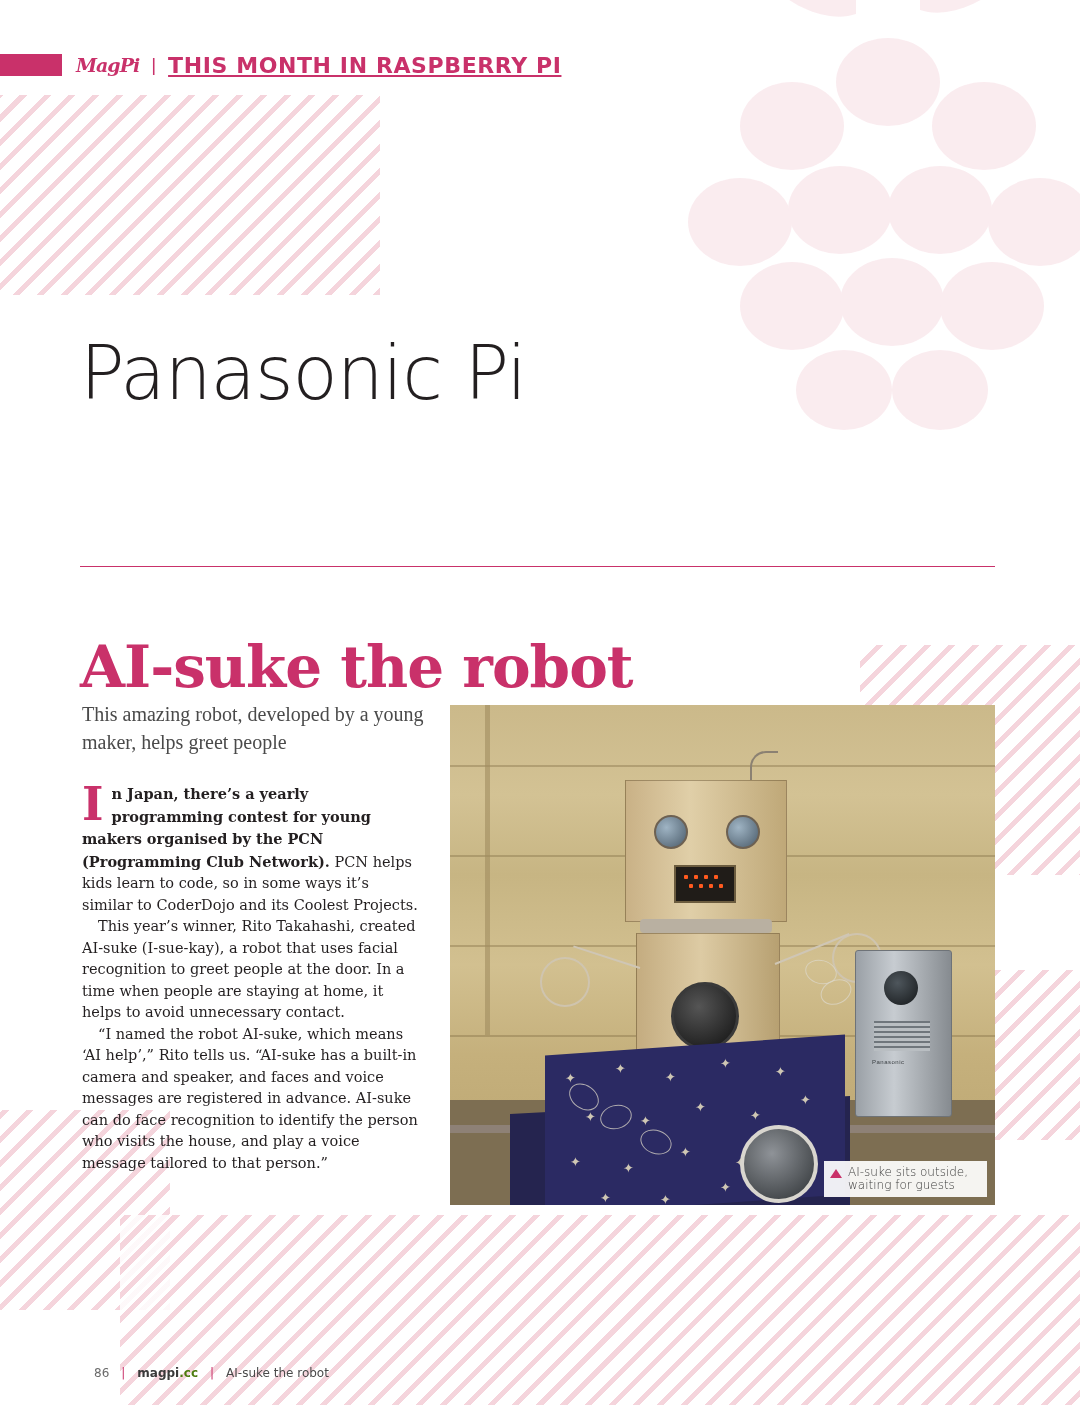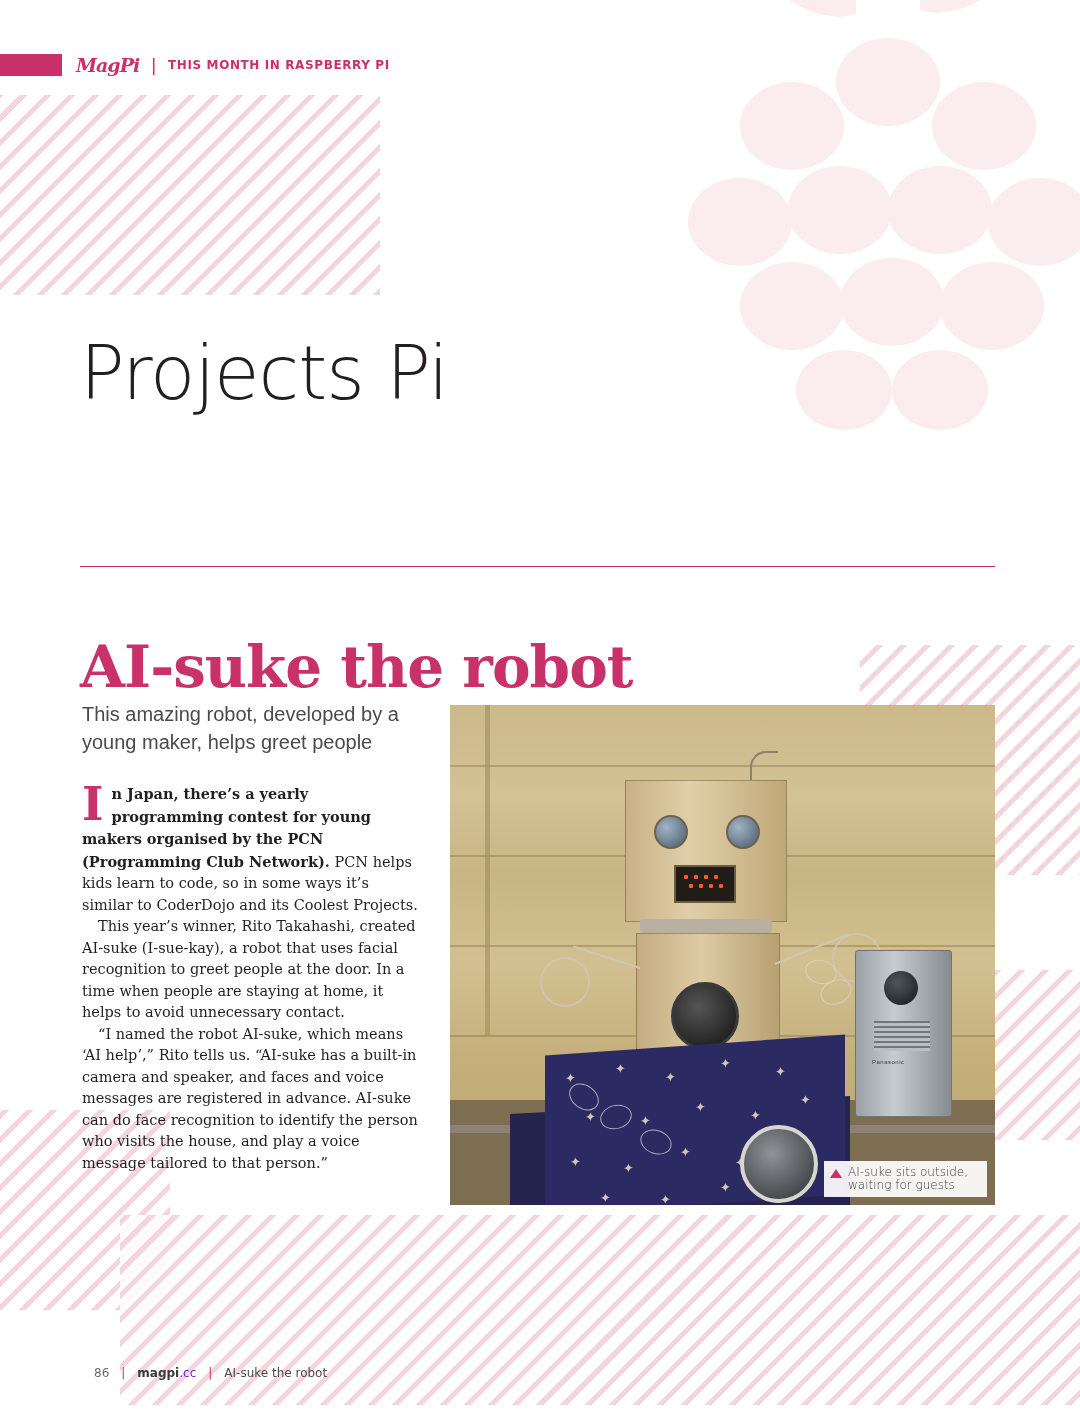--- a/index.html
+++ b/index.html
@@ -100,23 +100,24 @@
   }
   .header-sep {
     color: #c9316a;
     margin: 0 12px;
     font-size: 19px;
     font-weight: 300;
   }
   .header-title {
     font-family: "DejaVu Sans", sans-serif;
     font-weight: bold;
-    font-size: 12px;
+    font-size: 22px;
     letter-spacing: .6px;
     color: #c9316a;
+    text-decoration: underline;
   }
 
   
   .titles {
     position: absolute;
     left: 80px;
     top: 330px;
     width: 700px;
   }
   .title-line1 {
@@ -154,21 +155,21 @@
     font-size: 58px;
     color: #c9316a;
     letter-spacing: -1px;
   }
 
   .standfirst {
     position: absolute;
     left: 82px;
     top: 700px;
     width: 360px;
-    font-family: Liberation Sans, sans-serif;
+    font-family: Liberation Serif, serif;
     font-weight: 300;
     font-size: 20px;
     line-height: 28px;
     color: #4a4a4a;
   }
 
   
   .body-col {
     position: absolute;
     left: 82px;
@@ -478,21 +479,21 @@
     font-family: "DejaVu Sans", sans-serif;
     font-size: 12px;
     color: #5a5a5a;
   }
   .footer .pagenum { color: #6a6a6a; margin-left: 32px; }
   .footer .divider {
     color: #c9316a;
     margin: 0 12px;
   }
   .footer .site { font-weight: bold; color: #3a3a3a; }
-  .footer .site-tld { font-weight: normal; color: #6d28d9; }
+  .footer .site-tld { font-weight: bold; color: #4d7c0f; }
   .footer .crumb { color: #4a4a4a; }
 </style>
 </head>
 <body>
 
 <div class="bg-layer">
   <div class="stripes stripes-topleft"></div>
   <div class="stripes stripes-midright"></div>
   <div class="stripes stripes-bottomright"></div>
   <div class="stripes stripes-lowleft"></div>
@@ -519,21 +520,21 @@
 </div>
 
 <div class="header">
   <div class="header-bar"></div>
   <div class="magpi-logo">MagPi</div>
   <div class="header-sep">|</div>
   <div class="header-title">THIS MONTH IN RASPBERRY PI</div>
 </div>
 
 <div class="titles">
-  <div class="title-line2">Projects Pi</div>
+  <div class="title-line2">Panasonic Pi</div>
 </div>
 
 <div class="rule"></div>
 
 <h1 class="article-title">AI-suke the robot</h1>
 
 <div class="standfirst">This amazing robot, developed by a young maker, helps greet people</div>
 
 <div class="body-col">
   <p class="first">

